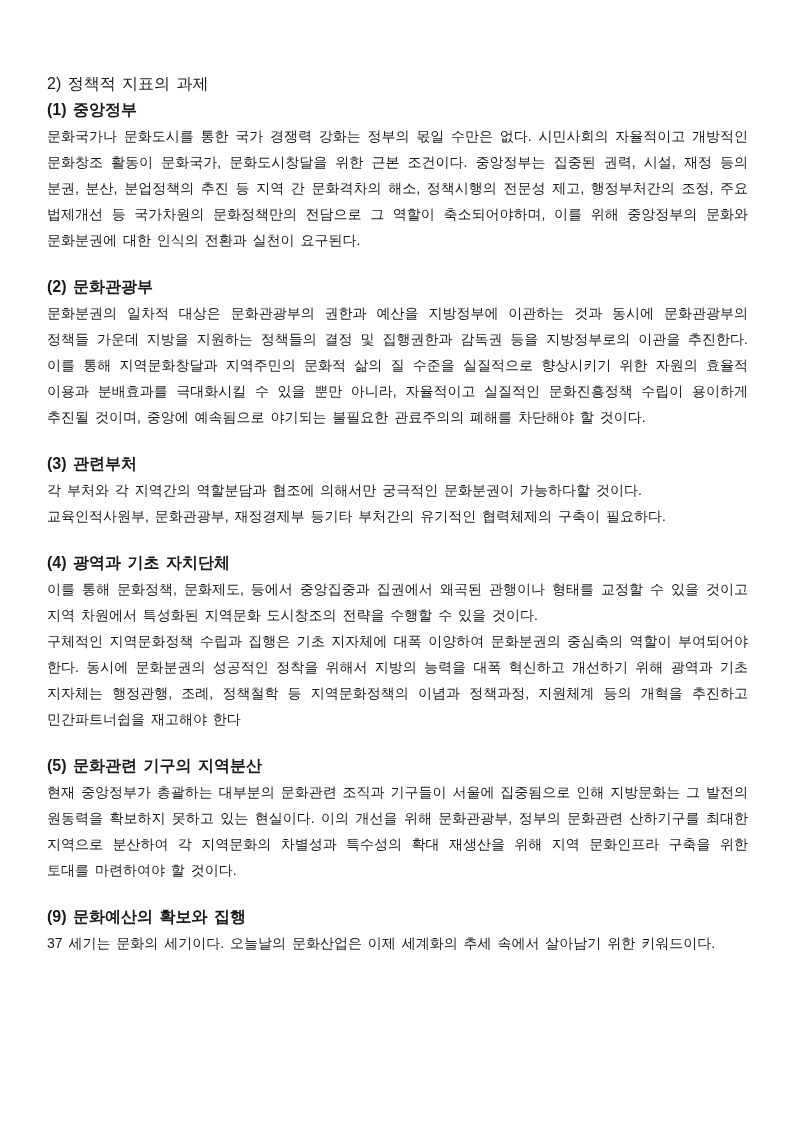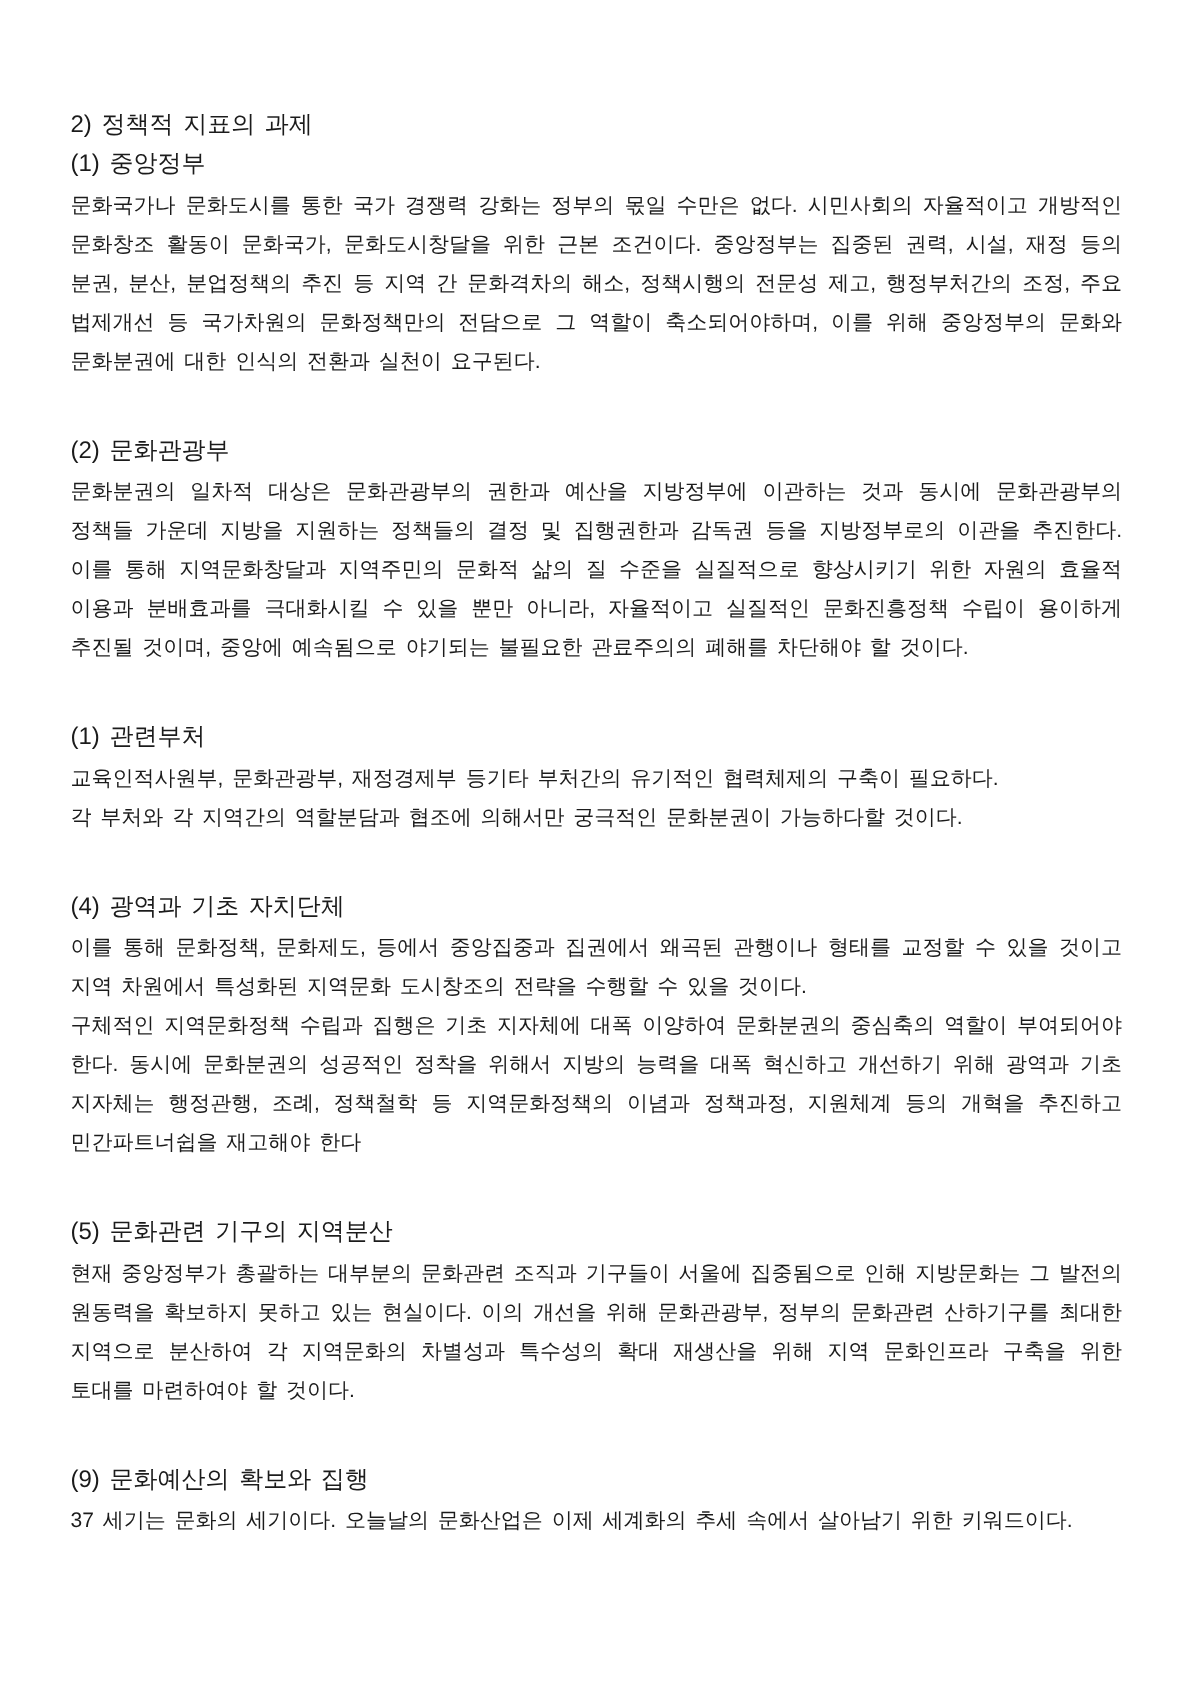--- a/index.html
+++ b/index.html
@@ -26,26 +26,26 @@
     line-height: 26px;
     font-weight: normal;
     margin: 0;
     white-space: nowrap;
     word-spacing: 2px;
   }
   .section {
     margin: 0;
   }
   .section + .section {
-    margin-top: 35px;
+    margin-top: 21px;
   }
   .section-heading {
     font-size: 16px;
     line-height: 26px;
-    font-weight: normal;
+    font-weight: bold;
     margin: 0;
     word-spacing: 2px;
   }
   .para {
     font-size: 14px;
     line-height: 26px;
     margin: 0;
     text-align: justify;
     text-justify: inter-word;
     word-break: keep-all;
@@ -64,23 +64,23 @@
     <div class="section-heading">(1) 중앙정부</div>
     <p class="para">문화국가나 문화도시를 통한 국가 경쟁력 강화는 정부의 몫일 수만은 없다. 시민사회의 자율적이고 개방적인 문화창조 활동이 문화국가, 문화도시창달을 위한 근본 조건이다. 중앙정부는 집중된 권력, 시설, 재정 등의 분권, 분산, 분업정책의 추진 등 지역 간 문화격차의 해소, 정책시행의 전문성 제고, 행정부처간의 조정, 주요 법제개선 등 국가차원의 문화정책만의 전담으로 그 역할이 축소되어야하며, 이를 위해 중앙정부의 문화와 문화분권에 대한 인식의 전환과 실천이 요구된다.</p>
   </div>
 
   <div class="section">
     <div class="section-heading">(2) 문화관광부</div>
     <p class="para">문화분권의 일차적 대상은 문화관광부의 권한과 예산을 지방정부에 이관하는 것과 동시에 문화관광부의 정책들 가운데 지방을 지원하는 정책들의 결정 및 집행권한과 감독권 등을 지방정부로의 이관을 추진한다. 이를 통해 지역문화창달과 지역주민의 문화적 삶의 질 수준을 실질적으로 향상시키기 위한 자원의 효율적 이용과 분배효과를 극대화시킬 수 있을 뿐만 아니라, 자율적이고 실질적인 문화진흥정책 수립이 용이하게 추진될 것이며, 중앙에 예속됨으로 야기되는 불필요한 관료주의의 폐해를 차단해야 할 것이다.</p>
   </div>
 
   <div class="section">
-    <div class="section-heading">(1) 관련부처</div>
+    <div class="section-heading">(3) 관련부처</div>
+    <p class="para">각 부처와 각 지역간의 역할분담과 협조에 의해서만 궁극적인 문화분권이 가능하다할 것이다.</p>
     <p class="para">교육인적사원부, 문화관광부, 재정경제부 등기타 부처간의 유기적인 협력체제의 구축이 필요하다.</p>
-    <p class="para">각 부처와 각 지역간의 역할분담과 협조에 의해서만 궁극적인 문화분권이 가능하다할 것이다.</p>
   </div>
 
   <div class="section">
     <div class="section-heading">(4) 광역과 기초 자치단체</div>
     <p class="para">이를 통해 문화정책, 문화제도, 등에서 중앙집중과 집권에서 왜곡된 관행이나 형태를 교정할 수 있을 것이고 지역 차원에서 특성화된 지역문화 도시창조의 전략을 수행할 수 있을 것이다.</p>
     <p class="para">구체적인 지역문화정책 수립과 집행은 기초 지자체에 대폭 이양하여 문화분권의 중심축의 역할이 부여되어야 한다. 동시에 문화분권의 성공적인 정착을 위해서 지방의 능력을 대폭 혁신하고 개선하기 위해 광역과 기초 지자체는 행정관행, 조례, 정책철학 등 지역문화정책의 이념과 정책과정, 지원체계 등의 개혁을 추진하고 민간파트너쉽을 재고해야 한다</p>
   </div>
 
   <div class="section">
     <div class="section-heading">(5) 문화관련 기구의 지역분산</div>

